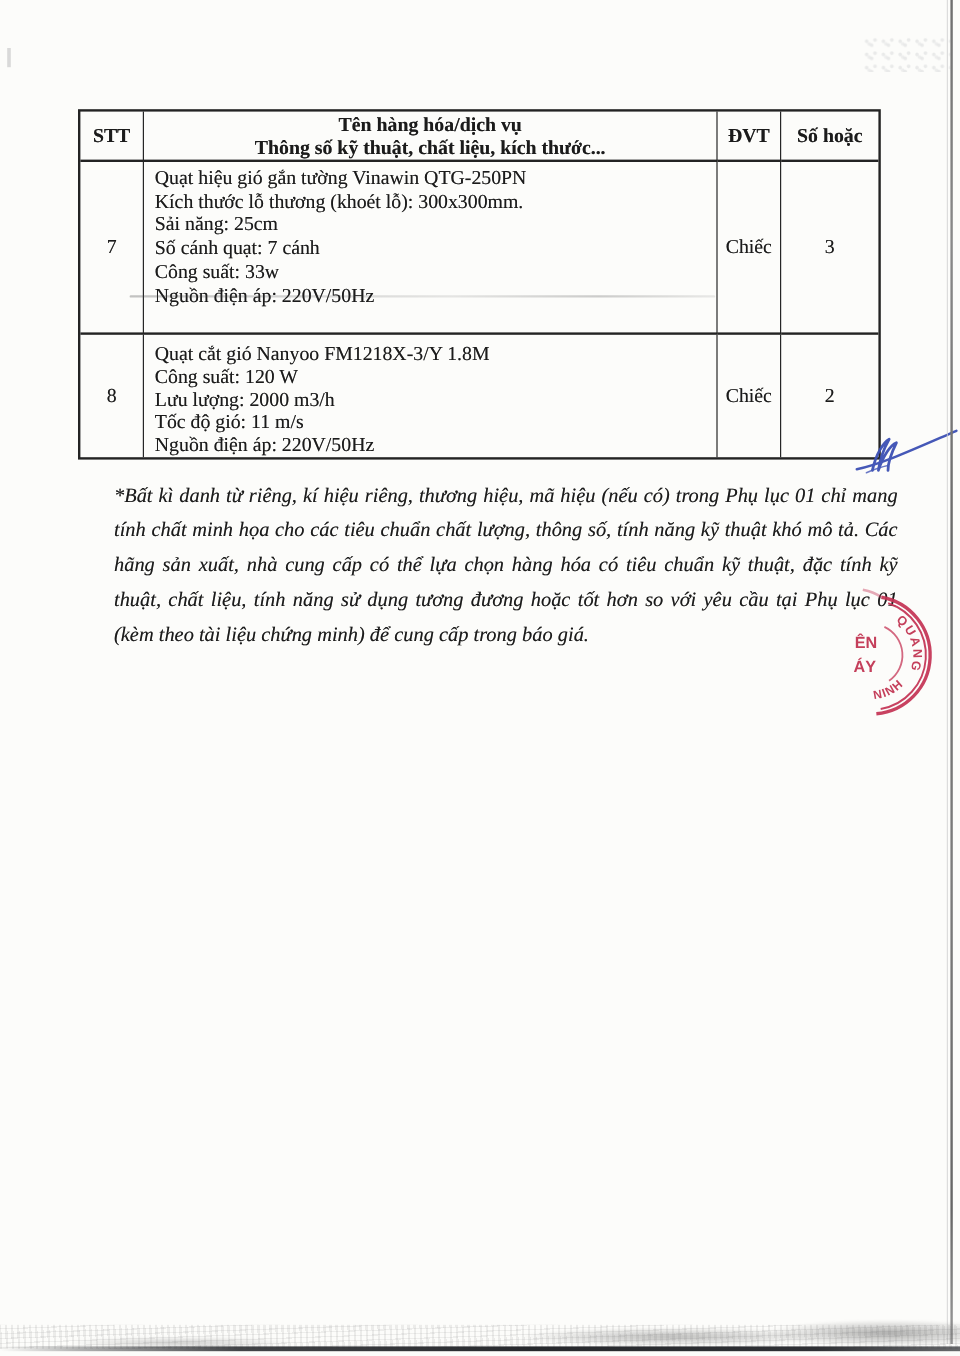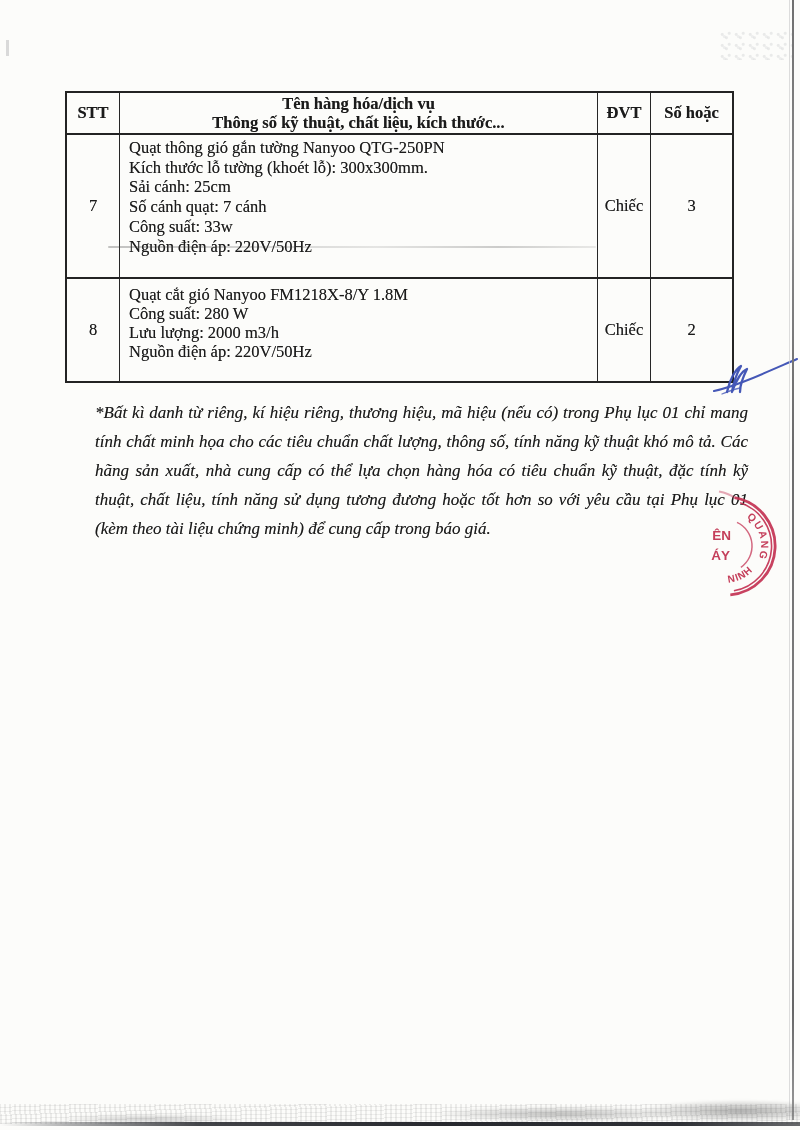--- a/index.html
+++ b/index.html
@@ -97,35 +97,36 @@
     <div class="cell header center">STT</div>
     <div class="cell header center hdr-name">
       <div>Tên hàng hóa/dịch vụ</div>
       <div>Thông số kỹ thuật, chất liệu, kích thước...</div>
     </div>
     <div class="cell header center">ĐVT</div>
     <div class="cell header center last-col">Số hoặc</div>
 
     <div class="cell center row7-divider">7</div>
     <div class="cell name-cell row7-divider">
-      <div class="spec-line">Quạt thông gió gắn tường Nanyoo QTG-250PN</div>
-      <div class="spec-line">Kích thước lỗ tường (khoét lỗ): 300x300mm.</div>
-      <div class="spec-line">Sải cánh: 25cm</div>
+      <div class="spec-line">Quạt hiệu gió gắn tường Vinawin QTG-250PN</div>
+      <div class="spec-line">Kích thước lỗ thương (khoét lỗ): 300x300mm.</div>
+      <div class="spec-line">Sải năng: 25cm</div>
       <div class="spec-line">Số cánh quạt: 7 cánh</div>
       <div class="spec-line">Công suất: 33w</div>
       <div class="spec-line">Nguồn điện áp: 220V/50Hz</div>
     </div>
     <div class="cell center row7-divider">Chiếc</div>
     <div class="cell center last-col row7-divider">3</div>
 
     <div class="cell center last-row">8</div>
     <div class="cell name-cell r8 last-row">
-      <div class="spec-line">Quạt cắt gió Nanyoo FM1218X-8/Y 1.8M</div>
-      <div class="spec-line">Công suất: 280 W</div>
+      <div class="spec-line">Quạt cắt gió Nanyoo FM1218X-3/Y 1.8M</div>
+      <div class="spec-line">Công suất: 120 W</div>
       <div class="spec-line">Lưu lượng: 2000 m3/h</div>
+      <div class="spec-line">Tốc độ gió: 11 m/s</div>
       <div class="spec-line">Nguồn điện áp: 220V/50Hz</div>
     </div>
     <div class="cell center last-row">Chiếc</div>
     <div class="cell center last-col last-row">2</div>
   </div>
 
   <div class="scan-line"></div>
 
   <div class="footnote">*Bất kì danh từ riêng, kí hiệu riêng, thương hiệu, mã hiệu (nếu có) trong Phụ lục 01 chỉ mang tính chất minh họa cho các tiêu chuẩn chất lượng, thông số, tính năng kỹ thuật khó mô tả. Các hãng sản xuất, nhà cung cấp có thể lựa chọn hàng hóa có tiêu chuẩn kỹ thuật, đặc tính kỹ thuật, chất liệu, tính năng sử dụng tương đương hoặc tốt hơn so với yêu cầu tại Phụ lục 01 (kèm theo tài liệu chứng minh) để cung cấp trong báo giá.</div>
 

